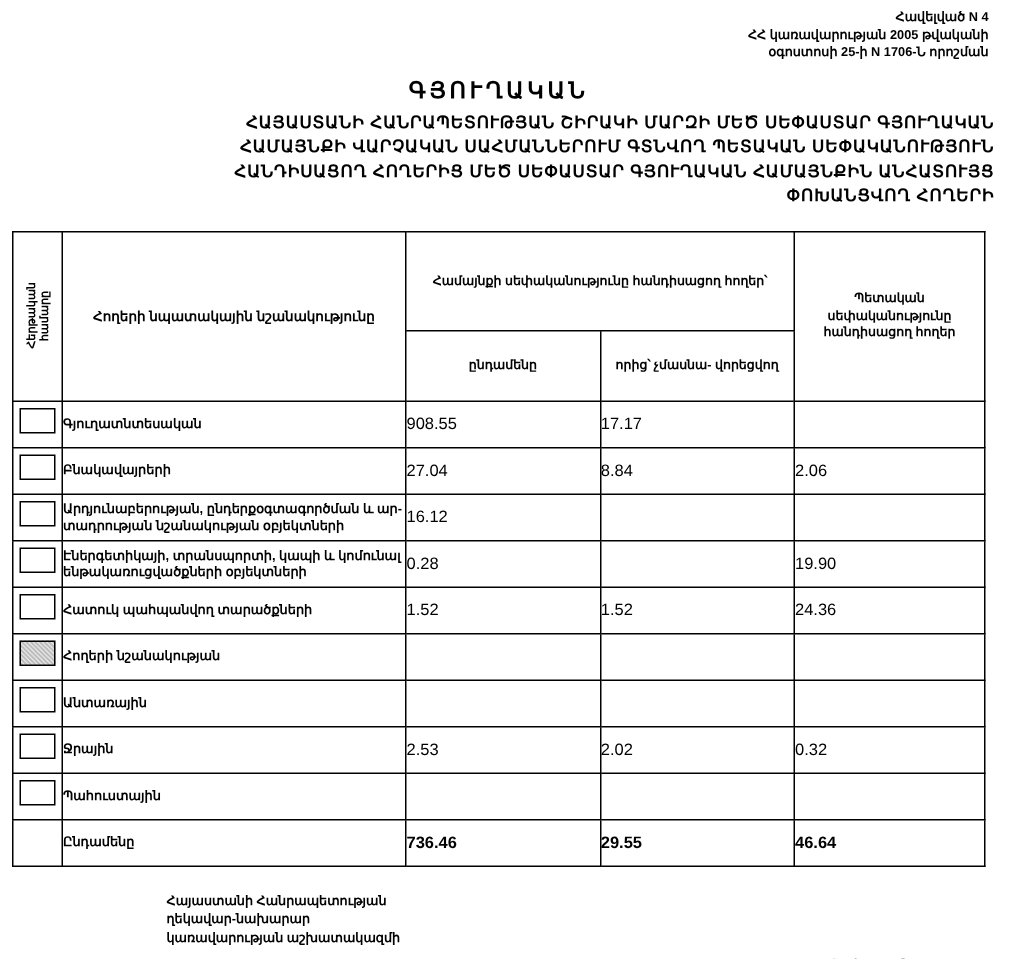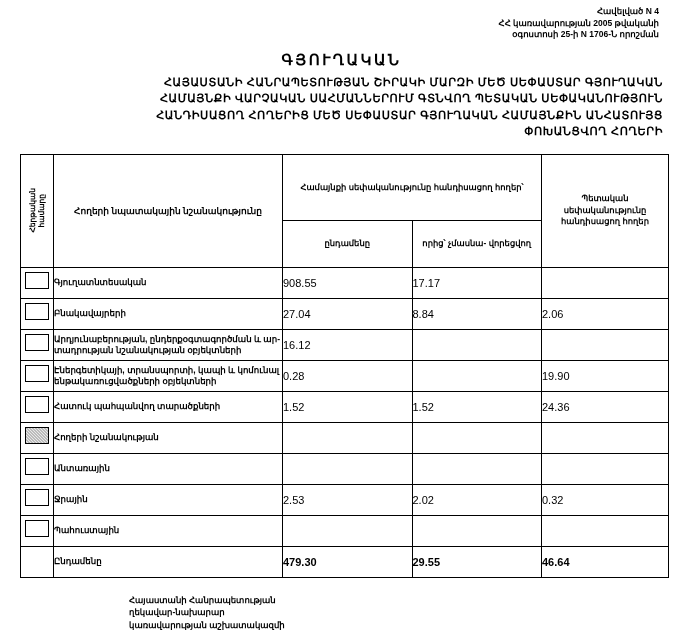--- a/index.html
+++ b/index.html
@@ -12,21 +12,21 @@
     background: #ffffff;
     font-family: "Liberation Sans", sans-serif;
     color: #000000;
     overflow: hidden;
   }
   .page {
     position: relative;
     width: 677px;
     height: 639px;
     box-sizing: border-box;
-    padding: 6px 14px 0 20px;
+    padding: 6px 14px 0 2px;
   }
   
   .doc-ref {
     text-align: right;
     font-size: 8.5px;
     font-weight: bold;
     line-height: 11.5px;
     letter-spacing: 0px;
     margin-right: 4px;
   }
@@ -270,21 +270,21 @@
       <tr>
         <td class="cb-cell"><span class="checkbox"></span></td>
         <td class="name-cell">Պահուստային</td>
         <td class="num"></td>
         <td class="num"></td>
         <td class="num"></td>
       </tr>
       <tr class="total-row">
         <td class="cb-cell"></td>
         <td class="name-cell">Ընդամենը</td>
-        <td class="num">479.30</td>
+        <td class="num">736.46</td>
         <td class="num">29.55</td>
         <td class="num">46.64</td>
       </tr>
     </tbody>
   </table>
 
   <div class="footer">
     <div class="sign-left">
       <div>Հայաստանի Հանրապետության</div>
       <div>ղեկավար-նախարար</div>

